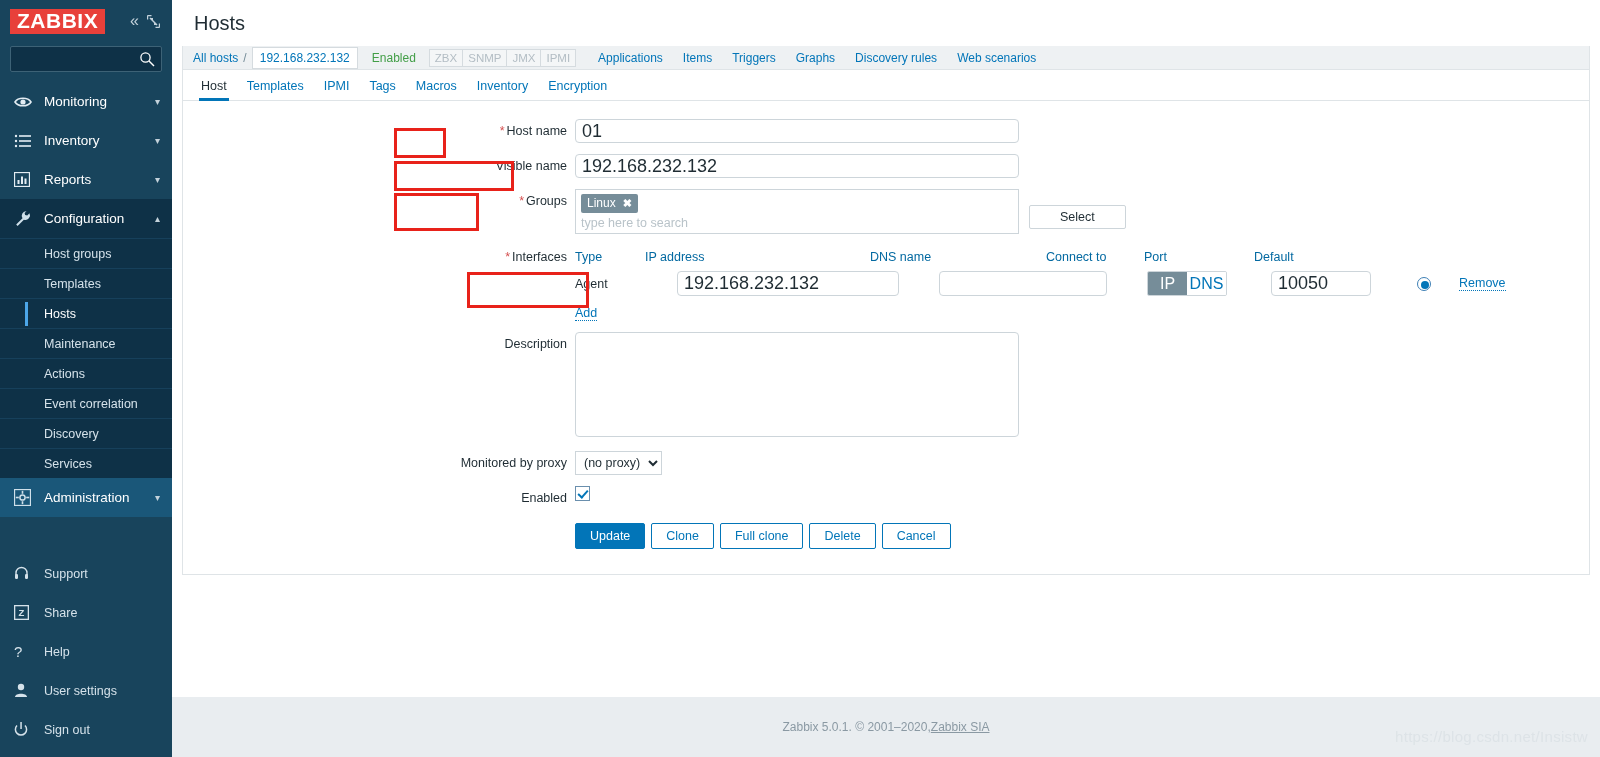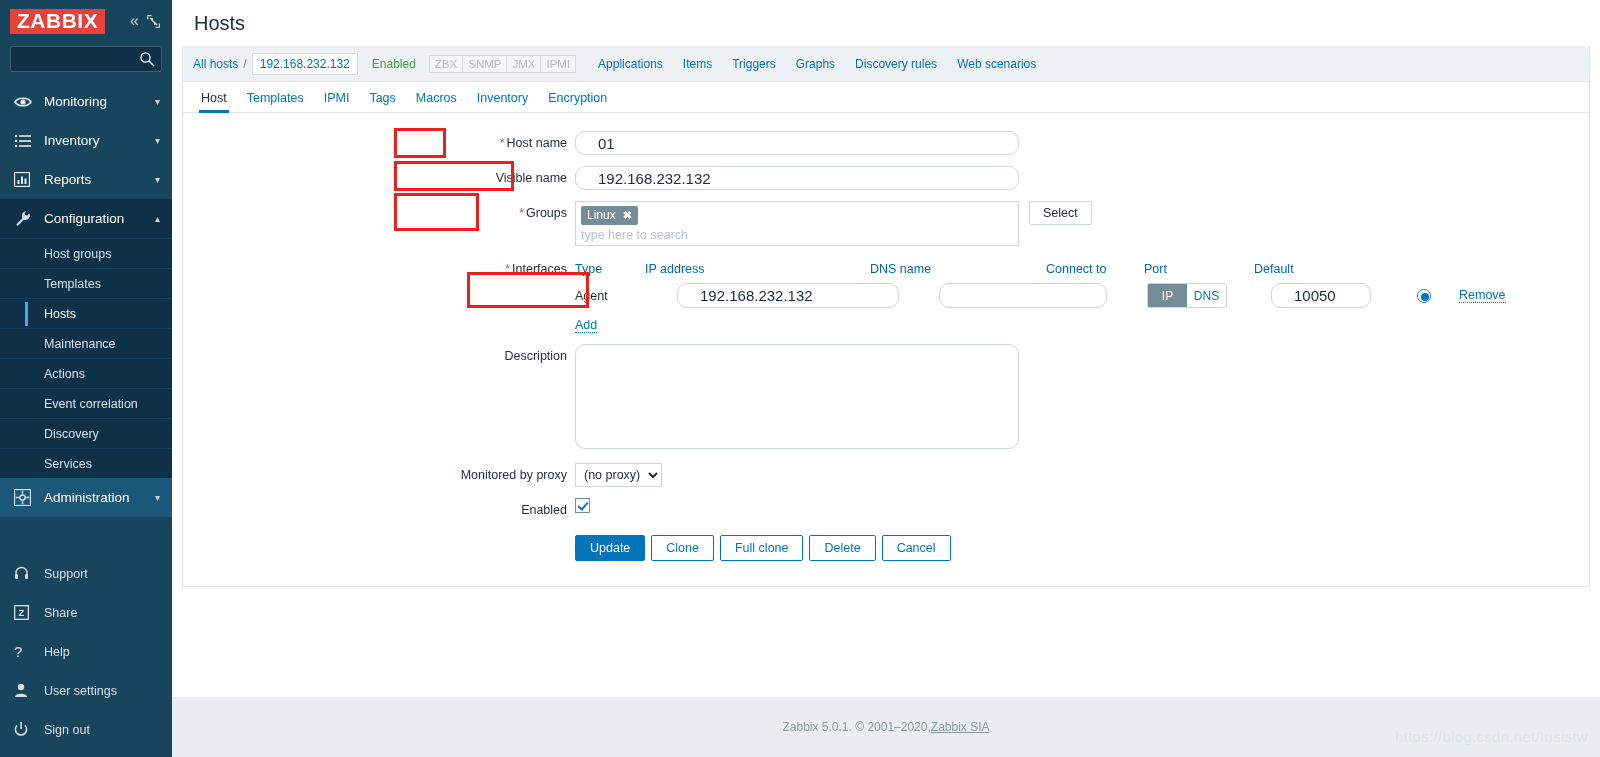--- a/index.html
+++ b/index.html
@@ -114,21 +114,21 @@
 
   .content-card {
     margin: 0 10px 0 10px;
     background: #ffffff;
     border: 1px solid #dfe4e7;
     border-top: none;
   }
   .bcrumb-bar {
     background: #eef1f3;
     border-bottom: 1px solid #dfe4e7;
-    height: 36px;
+    height: 24px;
     display: flex; align-items: center;
     padding-left: 10px;
     font-size: 12px;
   }
   .bc-link { color: #0275b8; cursor: pointer; }
   .bc-sep { color: #768d99; margin: 0 5px; }
   .bc-current {
     background: #ffffff;
     border: 1px solid #d5dbdf;
     color: #0275b8;
@@ -181,26 +181,26 @@
     color: #1f2c33;
     padding-top: 5px;
     flex: 0 0 392px;
   }
   .req { color: #d44f4f; margin-right: 2px; }
   .fctl { flex: 1 1 auto; position: relative; }
 
   input.txt, textarea.txt {
     border: 1px solid #cdd5da;
     background: #ffffff;
-    font-size: 15px;
+    font-size: 18px;
     color: #1f2c33;
-    padding: 4px 22px;
+    padding: 4px 6px;
     font-family: "Liberation Sans", sans-serif;
     outline: none;
-    border-radius: 10px;
+    border-radius: 4px;
   }
   .w-wide { width: 444px; height: 24px; }
 
   
   .multisel {
     width: 444px;
     min-height: 42px;
     border: 1px solid #cdd5da;
     background: #ffffff;
     padding: 4px 5px 3px 5px;
@@ -210,26 +210,26 @@
     display: inline-flex; align-items: center;
     background: #768d99;
     color: #ffffff;
     font-size: 12px;
     padding: 2px 6px 3px 6px;
     border-radius: 2px;
   }
   .ms-chip .x { margin-left: 7px; font-size: 11px; cursor: pointer; font-weight: bold; }
   .ms-ph { color: #b9c3c9; font-size: 12.5px; margin-top: 3px; display: block; }
   .btn-select {
-    position: absolute; left: 454px; top: 0;
+    position: absolute; left: 454px; top: 16px;
     border: 1px solid #cdd5da;
     background: #ffffff;
     color: #1f2c33;
     font-size: 12.5px;
-    padding: 4px 13px;
+    padding: 4px 30px;
     cursor: pointer;
     border-radius: 2px;
     font-family: "Liberation Sans", sans-serif;
   }
 
   
   .iface-head { display: flex; font-size: 12.5px; color: #0369a1; padding-top: 5px; align-items: flex-end; }
   .iface-row { display: flex; align-items: center; margin-top: 7px; gap: 32px; }
   .c-type { width: 45px; flex: 0 0 45px; font-size: 12.5px; color: #1f2c33; }
   .c-ip { width: 222px; flex: 0 0 222px; margin-left: 25px; }
@@ -241,21 +241,21 @@
   .h-ip { width: 225px; flex: 0 0 225px; }
   .h-dns { width: 176px; flex: 0 0 176px; }
   .h-conn { width: 98px; flex: 0 0 98px; }
   .h-port { width: 110px; flex: 0 0 110px; }
   .iface-in { width: 100%; height: 25px; }
 
   .seg { display: flex; border: 1px solid #cdd5da; border-radius: 2px; overflow: hidden; width: 80px; height: 25px; }
   .seg div {
     flex: 1 1 50%;
     display: flex; align-items: center; justify-content: center;
-    font-size: 12px; cursor: pointer;
+    font-size: 16px; cursor: pointer;
     background: #ffffff; color: #0275b8;
   }
   .seg div.on { background: #768d99; color: #ffffff; }
 
   .radio-dot {
     width: 14px; height: 14px;
     border: 1px solid #3e7fb5;
     border-radius: 50%;
     background: #ffffff;
     position: relative;

